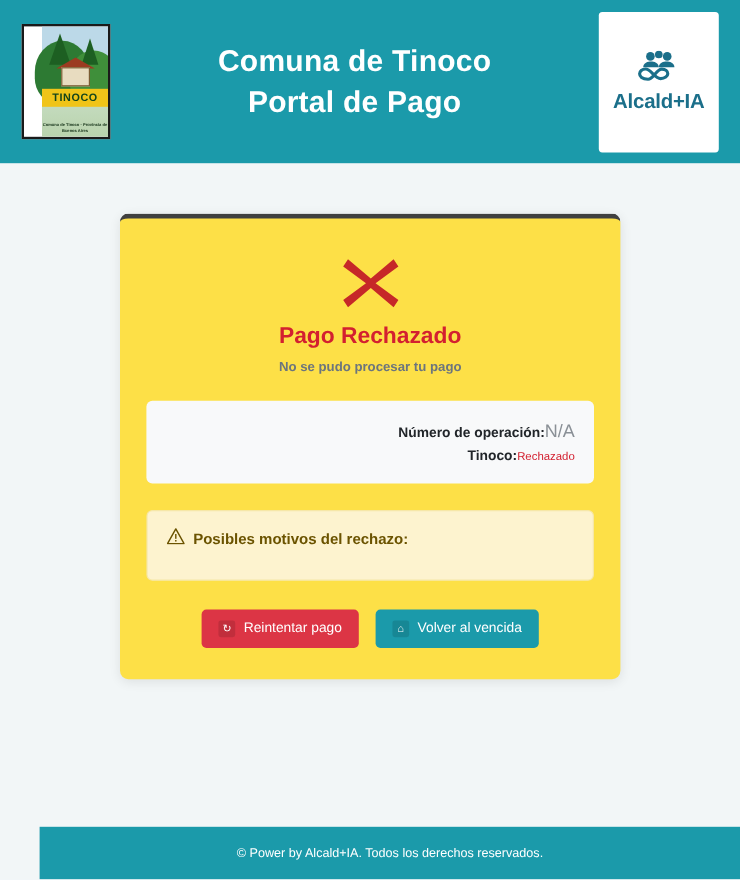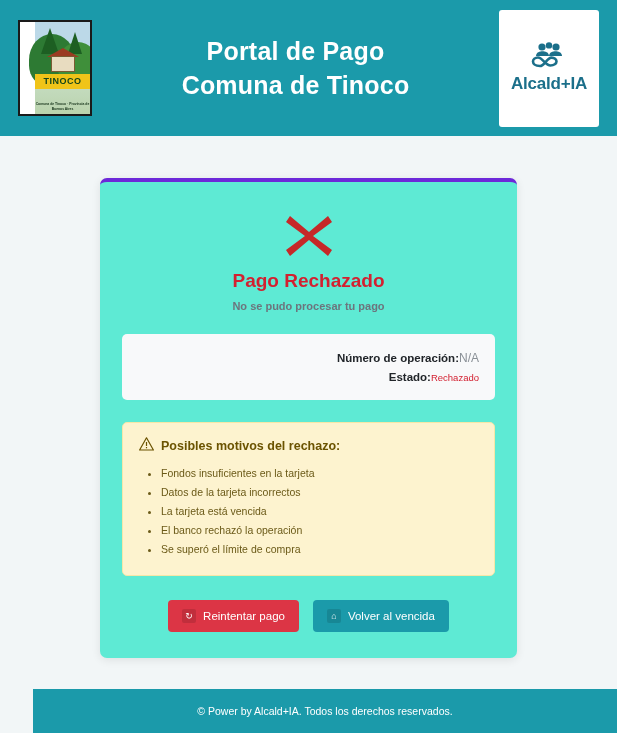--- a/index.html
+++ b/index.html
@@ -138,22 +138,22 @@
   
   .main {
     flex: 1 1 auto;
     display: flex;
     justify-content: center;
     padding-top: 42px;
     background: #f2f6f7;
   }
   .card {
     width: 417px;
-    background: #5eead4;
-    border-top: 4px solid #6d28d9;
+    background: #fde047;
+    border-top: 4px solid #404040;
     border-radius: 7px;
     box-shadow: 0 2px 10px rgba(0,0,0,0.09);
     padding: 22px 22px 26px 22px;
     align-self: flex-start;
   }
 
   .x-wrap {
     display: flex;
     justify-content: center;
     margin-top: 8px;
@@ -186,21 +186,21 @@
     justify-content: flex-end;
     align-items: baseline;
     padding: 3px 0;
   }
   .detail-label {
     font-size: 11.5px;
     font-weight: bold;
     color: #212529;
   }
   .detail-value {
-    font-size: 12px;
+    font-size: 15px;
     color: #8a9096;
   }
   .detail-value.status {
     color: #d32030;
     font-weight: normal;
     font-size: 9.5px;
   }
 
   .reasons {
     background: #fdf3cf;
@@ -285,22 +285,22 @@
         <div class="tree"></div>
         <div class="tree2"></div>
         <div class="roof"></div>
         <div class="house"></div>
         <div class="band">TINOCO</div>
         <div class="sub">Comuna de Tinoco · Provincia de Buenos Aires</div>
       </div>
     </div>
 
     <div class="header-title">
+      <div>Comuna de Tinoco</div>
       <div>Portal de Pago</div>
-      <div>Comuna de Tinoco</div>
     </div>
 
     <div class="logo-right">
       <div class="mark">
         <svg width="42" height="26" viewBox="0 0 42 26" aria-hidden="true">
           <circle cx="14" cy="5" r="3.6" fill="#1b6f8a"></circle>
           <circle cx="21" cy="3.4" r="3.2" fill="#1b6f8a"></circle>
           <circle cx="28" cy="5" r="3.6" fill="#1b6f8a"></circle>
           <path d="M8 14 C8 10.2 12 9.2 14.5 9.2 C17 9.2 21 10.2 21 14 Z" fill="#1b6f8a"></path>
           <path d="M21 14 C21 10.2 25 9.2 27.5 9.2 C30 9.2 34 10.2 34 14 Z" fill="#1b6f8a"></path>
@@ -322,43 +322,36 @@
 
       <h1 class="title-rejected">Pago Rechazado</h1>
       <p class="subtitle">No se pudo procesar tu pago</p>
 
       <div class="detail-box">
         <div class="detail-row">
           <span class="detail-label">Número de operación:</span>
           <span class="detail-value">N/A</span>
         </div>
         <div class="detail-row">
-          <span class="detail-label">Estado:</span>
+          <span class="detail-label">Tinoco:</span>
           <span class="detail-value status">Rechazado</span>
         </div>
       </div>
 
       <div class="reasons">
         <div class="reasons-head">
           <span>
             <svg width="15" height="14" viewBox="0 0 15 14" aria-hidden="true">
               <path d="M7.5 0.8 L14.4 13 L0.6 13 Z" fill="none" stroke="#6b5300" stroke-width="1.2" stroke-linejoin="round"></path>
               <rect x="6.9" y="5" width="1.2" height="4" fill="#6b5300"></rect>
               <rect x="6.9" y="10" width="1.2" height="1.3" fill="#6b5300"></rect>
             </svg>
           </span>
           <span>Posibles motivos del rechazo:</span>
         </div>
-        <ul>
-          <li>Fondos insuficientes en la tarjeta</li>
-          <li>Datos de la tarjeta incorrectos</li>
-          <li>La tarjeta está vencida</li>
-          <li>El banco rechazó la operación</li>
-          <li>Se superó el límite de compra</li>
-        </ul>
       </div>
 
       <div class="actions">
         <button class="btn btn-retry">
           <span class="glyph">↻</span>
           <span>Reintentar pago</span>
         </button>
         <button class="btn btn-home">
           <span class="glyph">⌂</span>
           <span>Volver al vencida</span>

